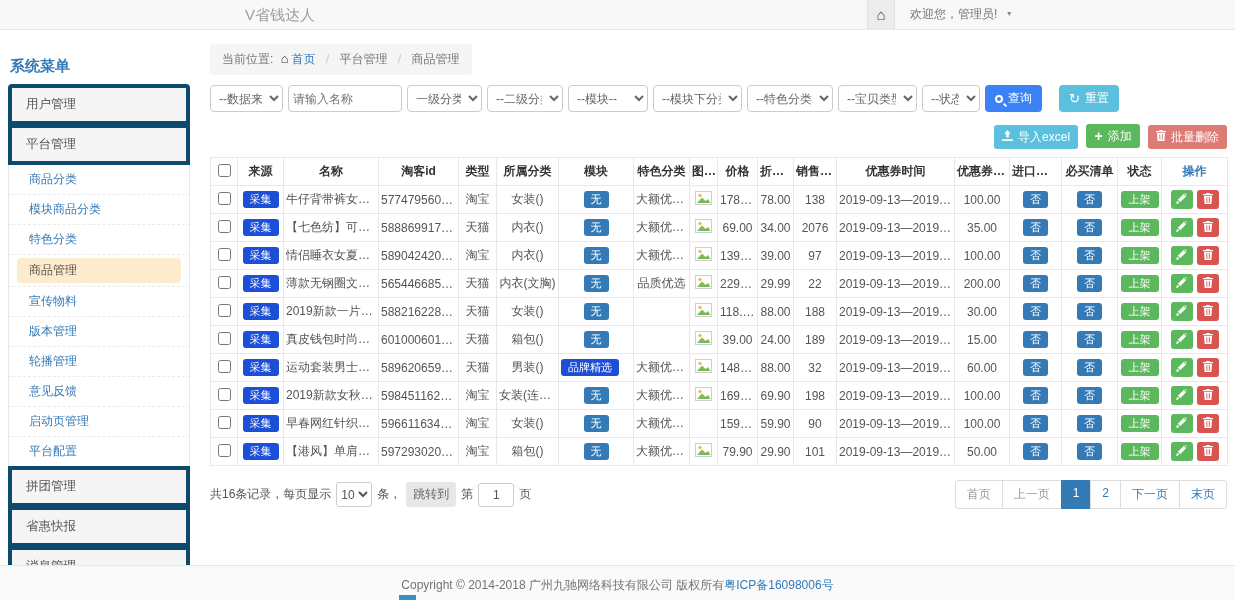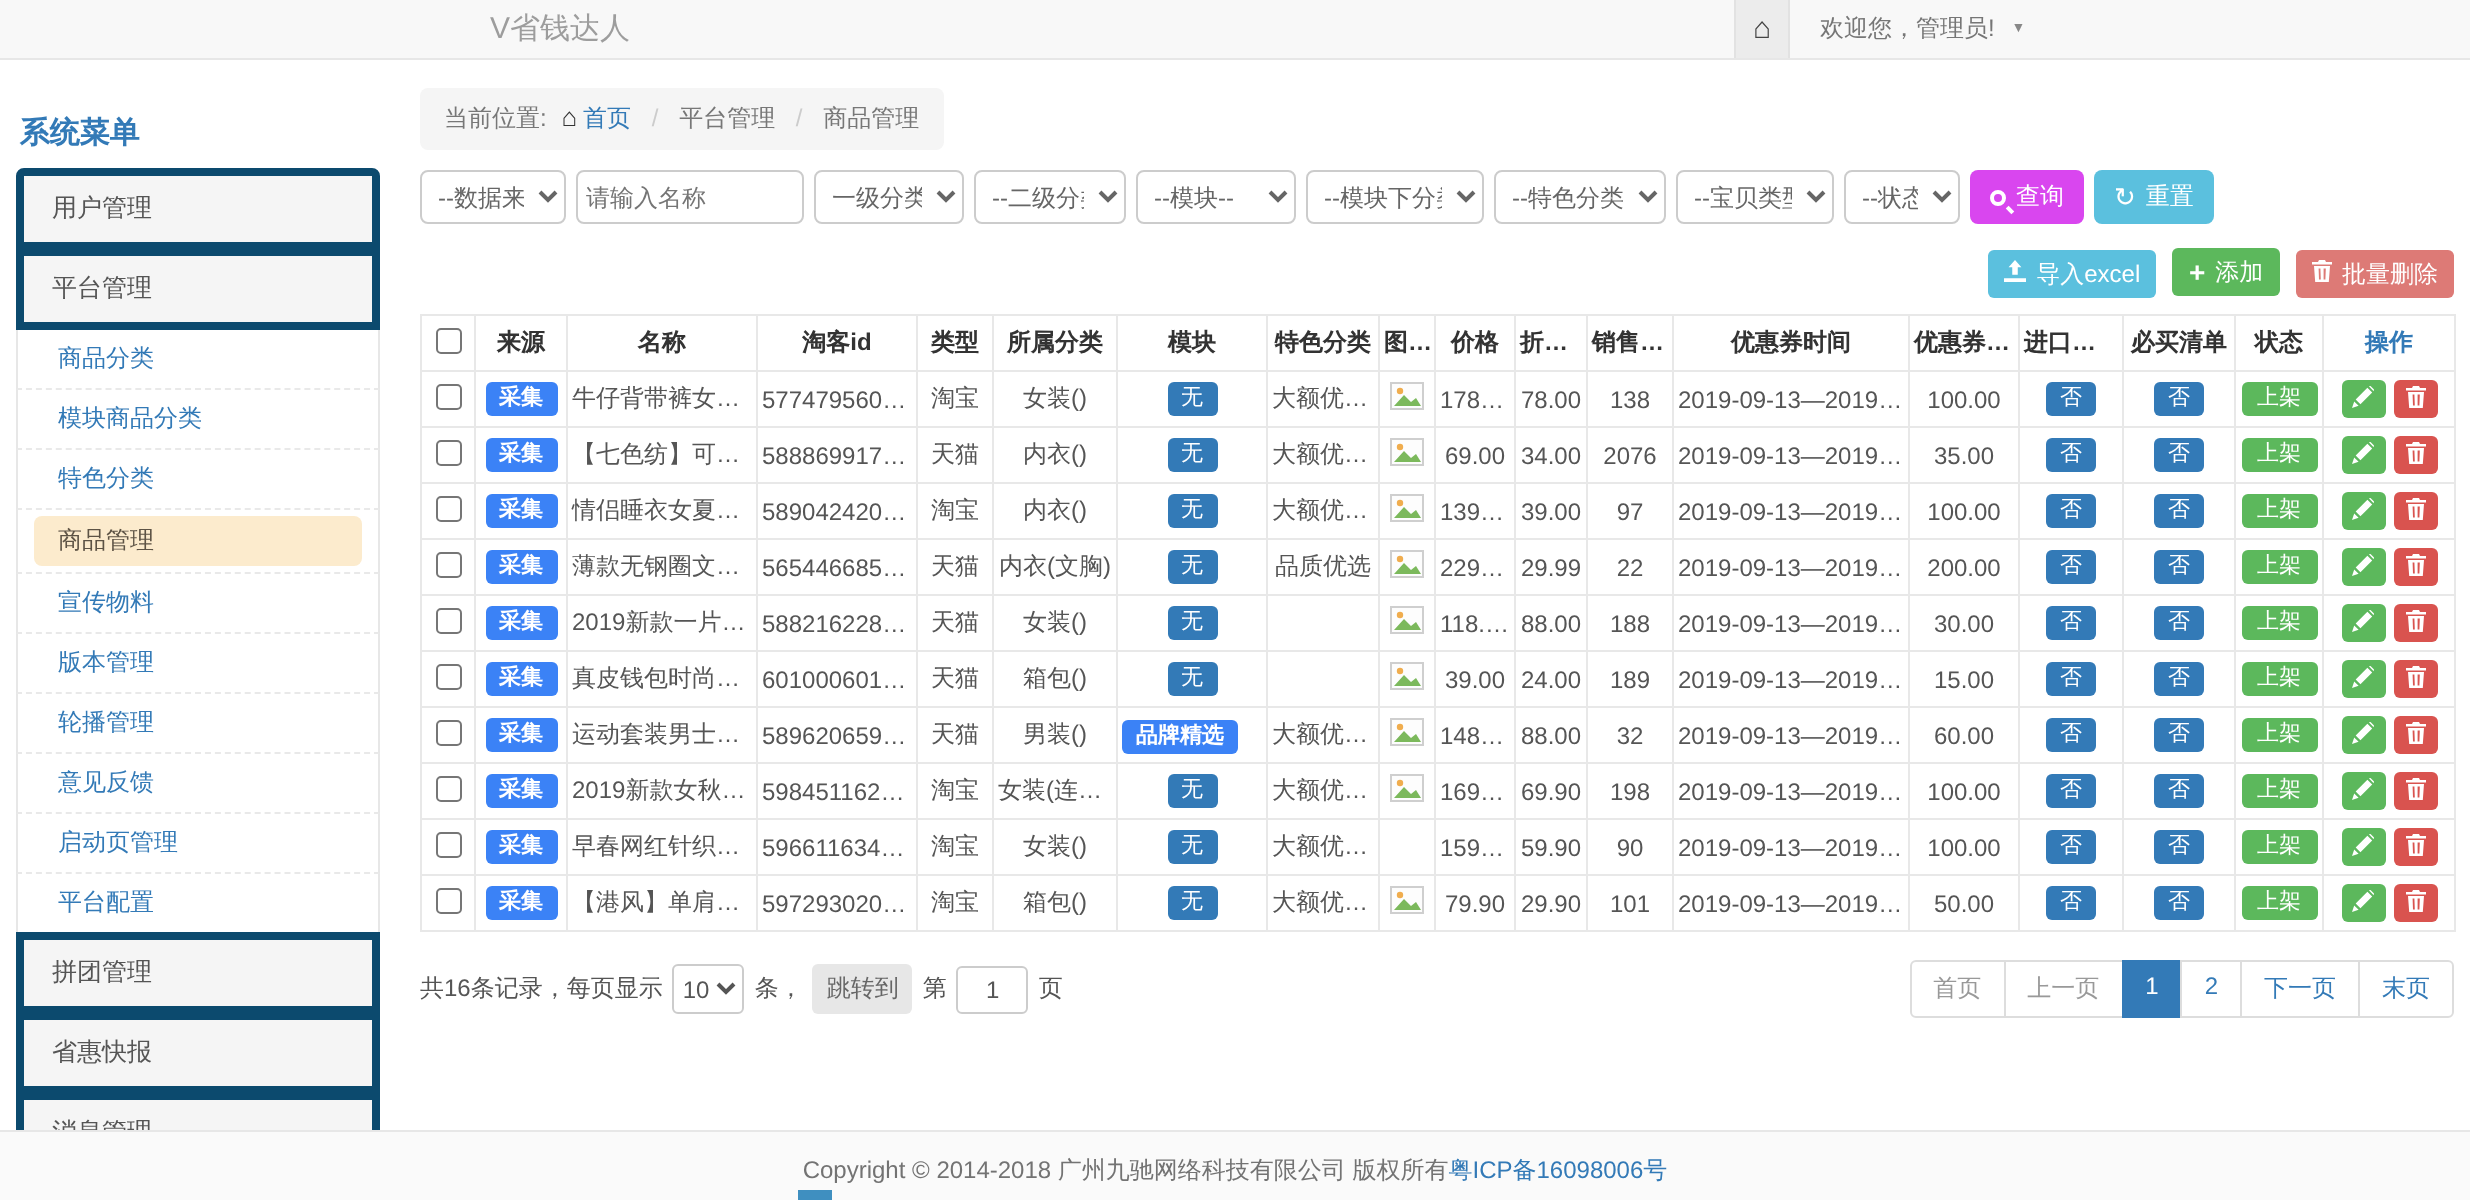--- a/index.html
+++ b/index.html
@@ -47,21 +47,21 @@
   .breadcrumb .sep { margin:0 7px; color:#ccc; }
 
   .filters { margin-top:10px; display:flex; align-items:center; }
   .zone { display:contents; }
   .f-sel,.f-input { height:27px; border:1px solid #ccc; border-radius:4px;
     font-size:12px; color:#666; background:#fff; padding:0 4px; margin-right:5px;
     font-family:inherit; }
   .btn { height:27px; border:none; border-radius:4px; color:#fff; font-size:12px;
     padding:0 10px; display:inline-flex; align-items:center; gap:5px; cursor:pointer;
     font-family:inherit; }
-  .btn-primary { background:#d946ef; margin-right:5px;font-family:Liberation Mono, monospace; }
+  .btn-primary { background:#3b82f6; margin-right:17px;font-family:Liberation Mono, monospace; }
   .btn-info { background:#5bc0de; }
   .lens { width:8px; height:8px; border:2px solid #fff; border-radius:50%;
     position:relative; display:inline-block; }
   .lens::after { content:''; position:absolute; width:2px; height:4px; background:#fff;
     transform:rotate(-45deg); left:7px; top:6px; }
   .refresh-glyph { font-size:13px; line-height:1; }
 
   .actions { margin-top:12px; text-align:right; }
   .btn-sm { height:24px; padding:0 8px; border-radius:3px; margin-left:5px; }
   .btn-success { background:#5cb85c; }
@@ -69,21 +69,21 @@
   .plus-glyph { font-size:14px; font-weight:bold; line-height:1; }
 
   .table-wrap { margin-top:8px; }
   table { width:100%; border-collapse:collapse; table-layout:fixed; color:#555; }
   th,td { border:1px solid #e8e8e8; text-align:center; padding:4px 2px;
     overflow:hidden; white-space:nowrap; text-overflow:ellipsis; font-size:12px; }
   th { color:#333; font-weight:bold; padding:5px 2px; background:#fff; }
   th.op-h { color:#337ab7; }
   .badge { display:inline-block; color:#fff; border-radius:3px; padding:2px 7px;
     font-size:11px; line-height:13px; }
-  .badge.orange { background:#3b82f6;font-weight:bold; }
+  .badge.orange { background:#1d4ed8; }
   .badge.blue { background:#337ab7; cursor:pointer; }
   .badge.green { background:#5cb85c; cursor:pointer; padding:2px 8px; }
   .mod-txt { margin-left:2px; }
   .op-btn { display:inline-flex; align-items:center; justify-content:center;
     width:22px; height:19px; border:none; border-radius:3px; color:#fff;
     cursor:pointer; padding:0; vertical-align:middle; }
   .op-edit { background:#5cb85c; margin-right:4px; }
   .op-del { background:#d9534f; }
   td input[type=checkbox], th input[type=checkbox] { width:13px; height:13px; margin:0; }
 

